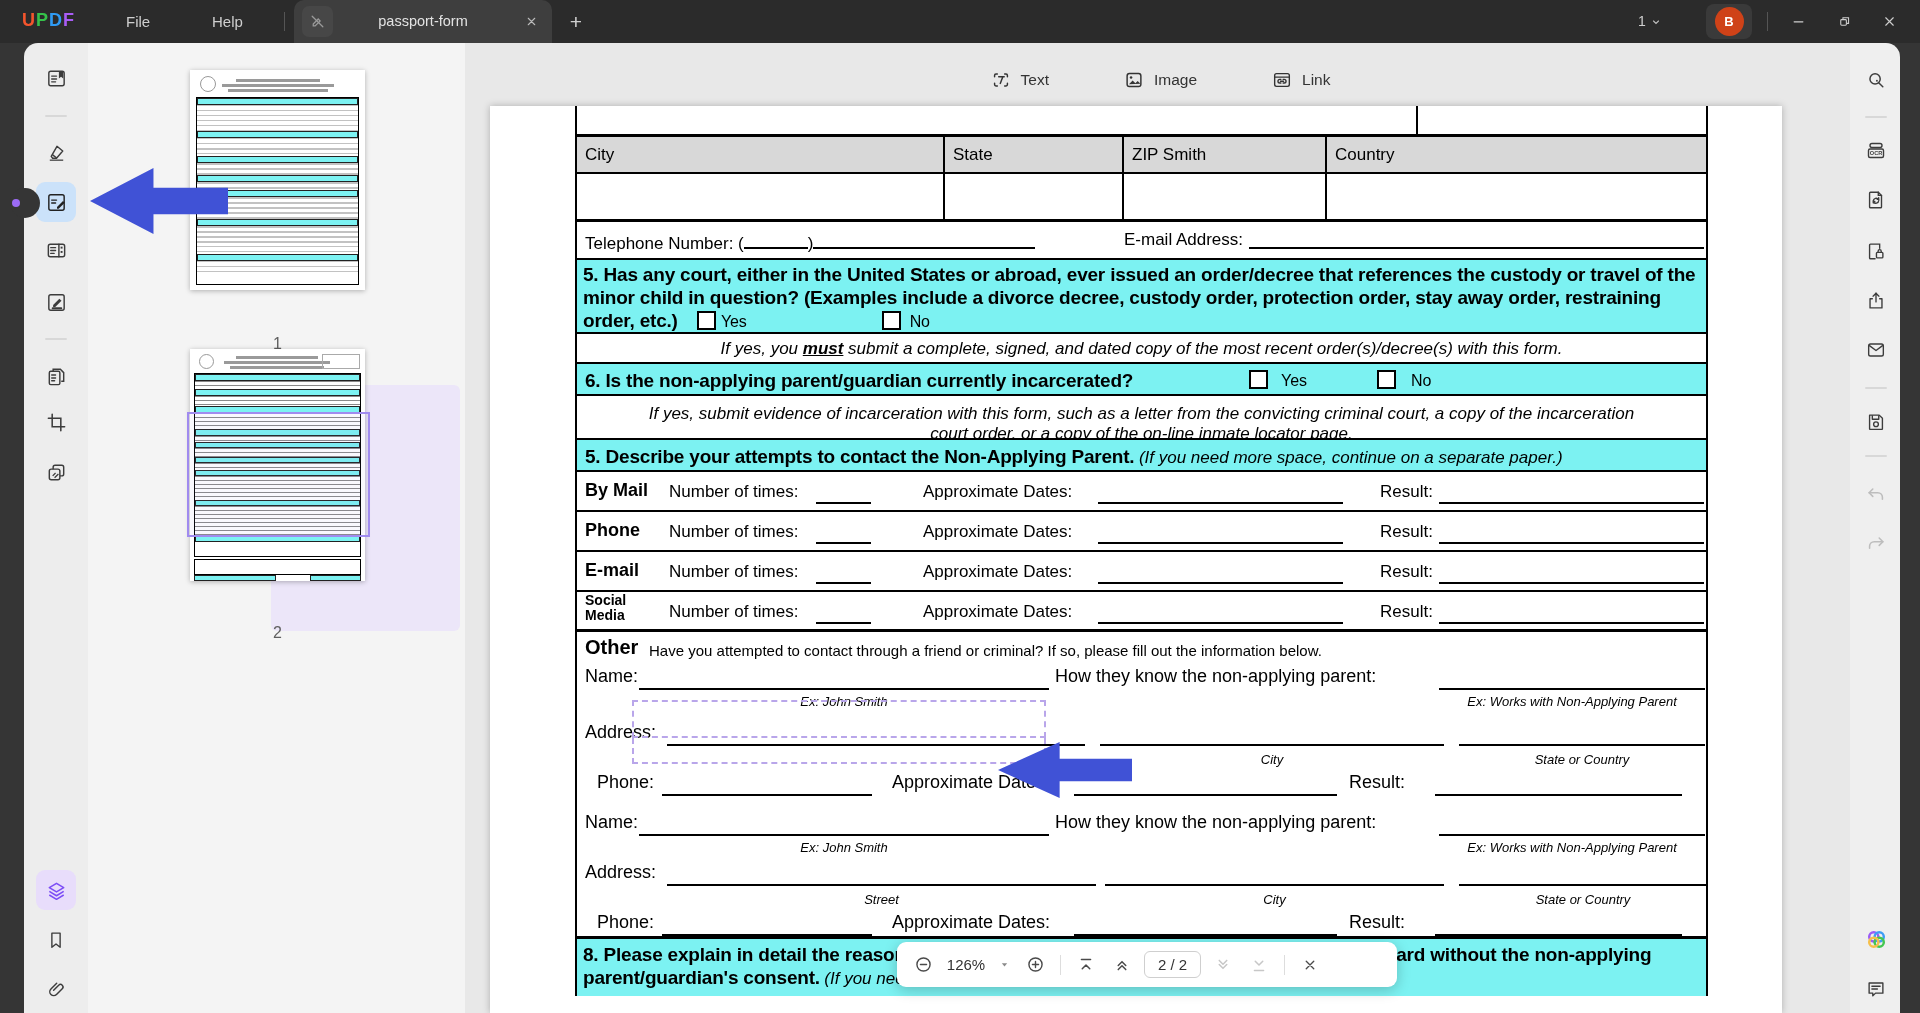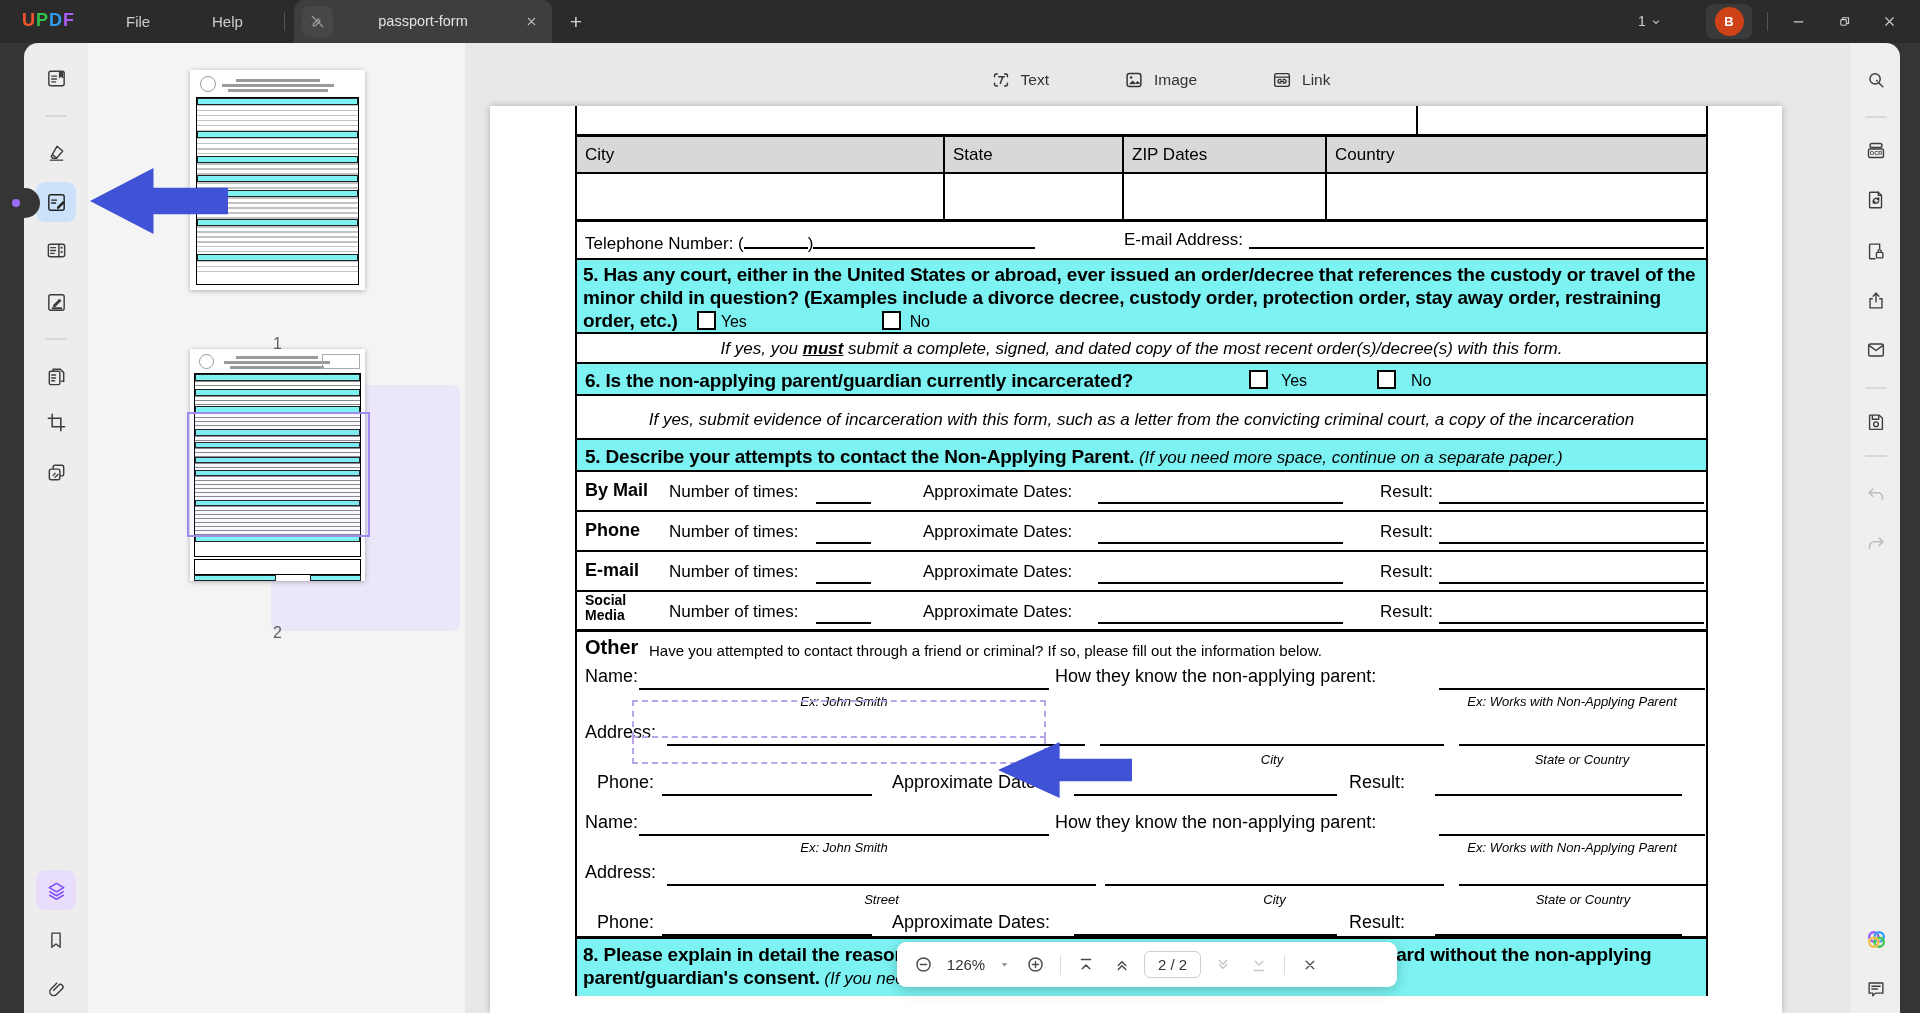--- a/index.html
+++ b/index.html
@@ -317,21 +317,21 @@
   <div id="page">
     <div id="formtable">
 
       <div class="frow bb3" style="height:31px">
         <div class="abs" style="left:839px;top:0;bottom:0;width:2px;background:#000"></div>
       </div>
 
       <div class="frow bb2" style="height:37px;background:#d8d8d8">
         <div class="hcell" style="width:368px">City</div>
         <div class="hcell" style="width:179px">State</div>
-        <div class="hcell" style="width:203px">ZIP Dates</div>
+        <div class="hcell" style="width:203px">ZIP Smith</div>
         <div class="hcell last" style="width:379px">Country</div>
       </div>
 
       <div class="frow bb3" style="height:48px">
         <div class="hcell" style="width:368px"></div>
         <div class="hcell" style="width:179px"></div>
         <div class="hcell" style="width:203px"></div>
         <div class="hcell last" style="width:379px"></div>
       </div>
 
@@ -359,21 +359,21 @@
 
       <div class="frow bb2 cyan" style="height:32px">
         <div class="q abs" style="left:8px;top:5px">6. Is the non-applying parent/guardian currently incarcerated?</div>
         <div class="cbxa" style="left:672px;top:6px"></div>
         <div class="abs" style="left:704px;top:8px;font-size:16px">Yes</div>
         <div class="cbxa" style="left:800px;top:6px"></div>
         <div class="abs" style="left:834px;top:8px;font-size:16px">No</div>
       </div>
 
       <div class="frow bb2" style="height:44px">
-        <div class="noteline" style="padding-top:14px;line-height:1.15"><span>If yes, submit evidence of incarceration with this form, such as a letter from the convicting criminal court, a copy of the incarceration</span><br></div>
+        <div class="noteline" style="padding-top:8px;line-height:1.15"><span>If yes, submit evidence of incarceration with this form, such as a letter from the convicting criminal court, a copy of the incarceration</span><br><span>court order, or a copy of the on-line inmate locator page.</span></div>
       </div>
 
       <div class="frow bb2 cyan" style="height:32px">
         <div style="padding:5px 0 0 8px"><span class="q">5. Describe your attempts to contact the Non-Applying Parent.</span> <span style="font-style:italic;font-size:17px">(If you need more space, continue on a separate paper.)</span></div>
       </div>
 
       <div class="frow bb2" style="height:40px">
         <span class="cm">By Mail</span>
         <span class="cl" style="left:92px">Number of times:</span>
         <span class="cul" style="left:239px;width:55px"></span>

